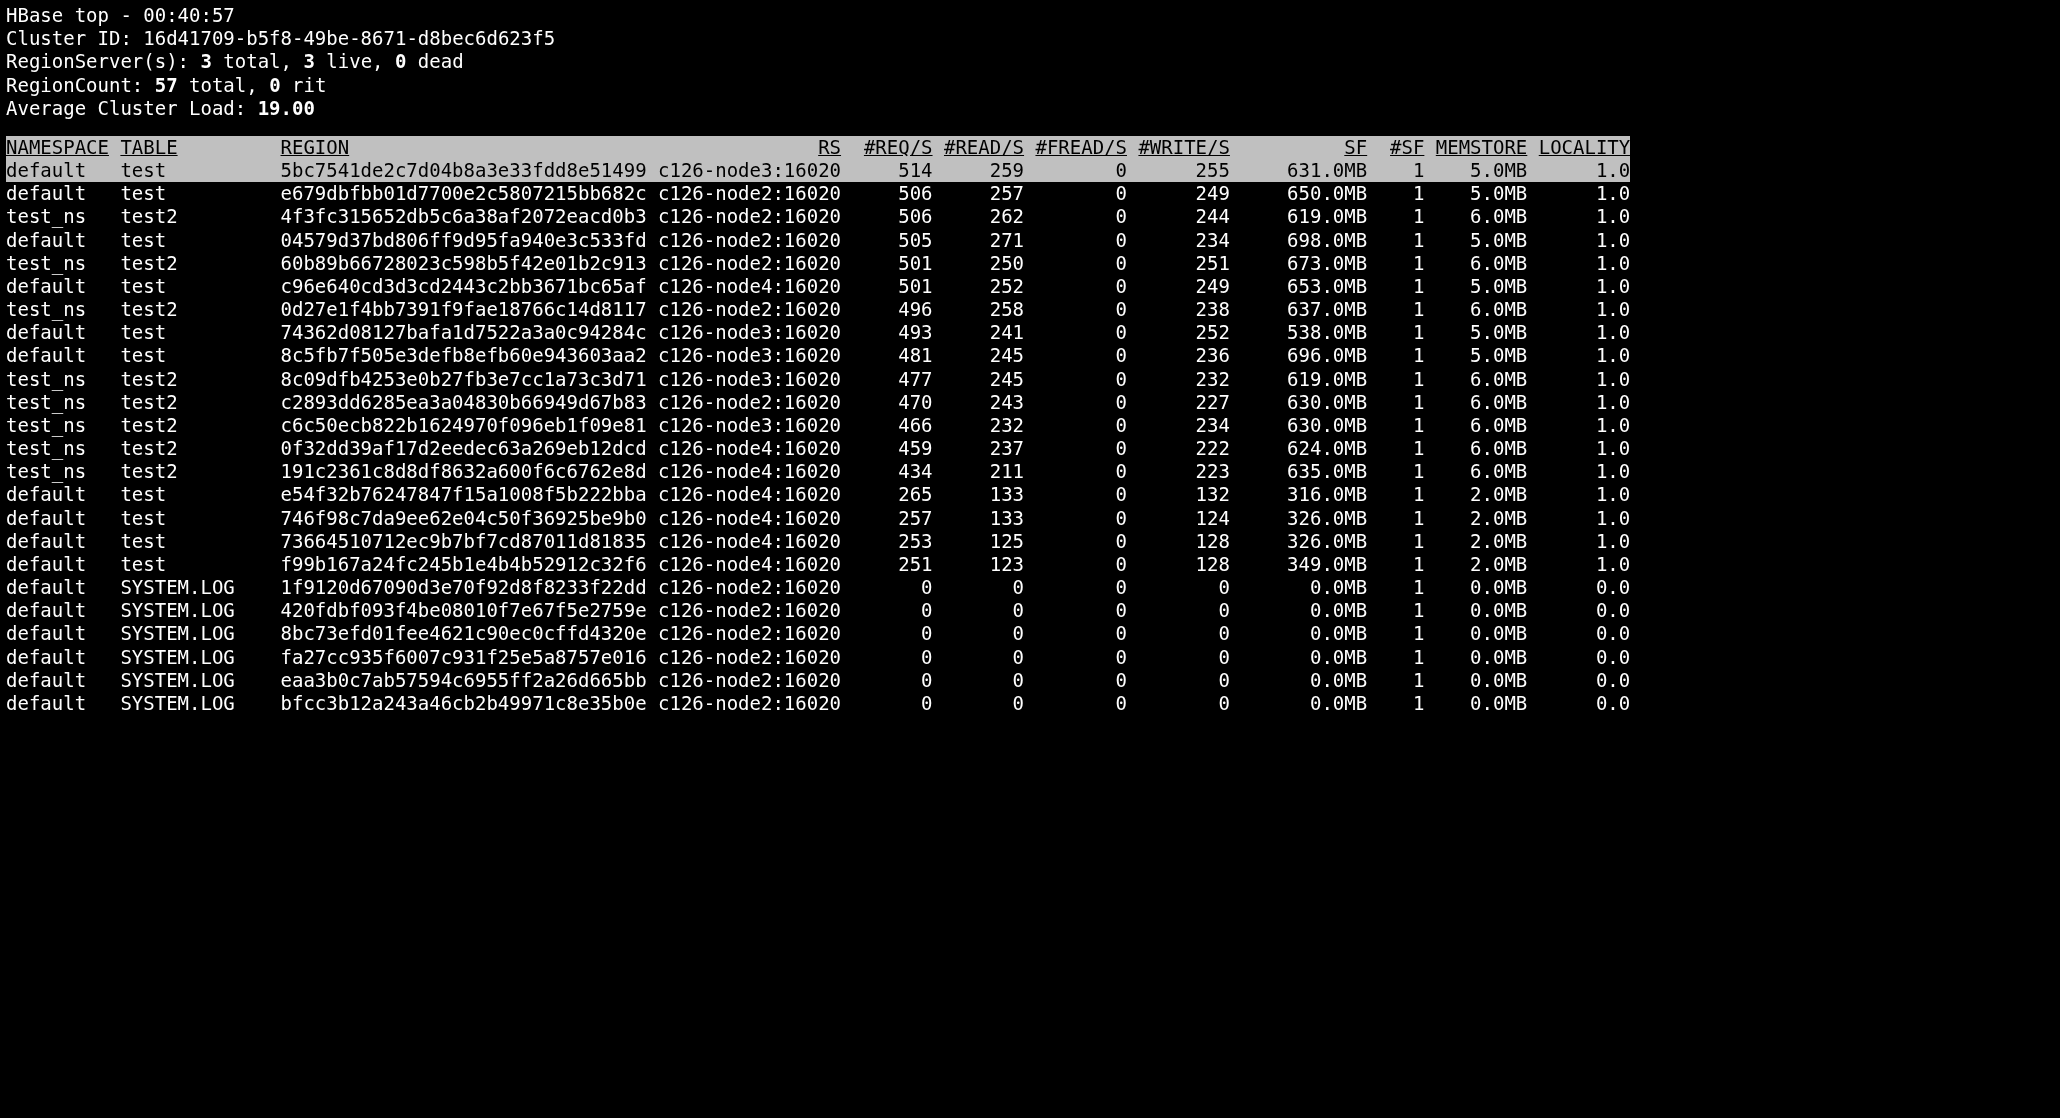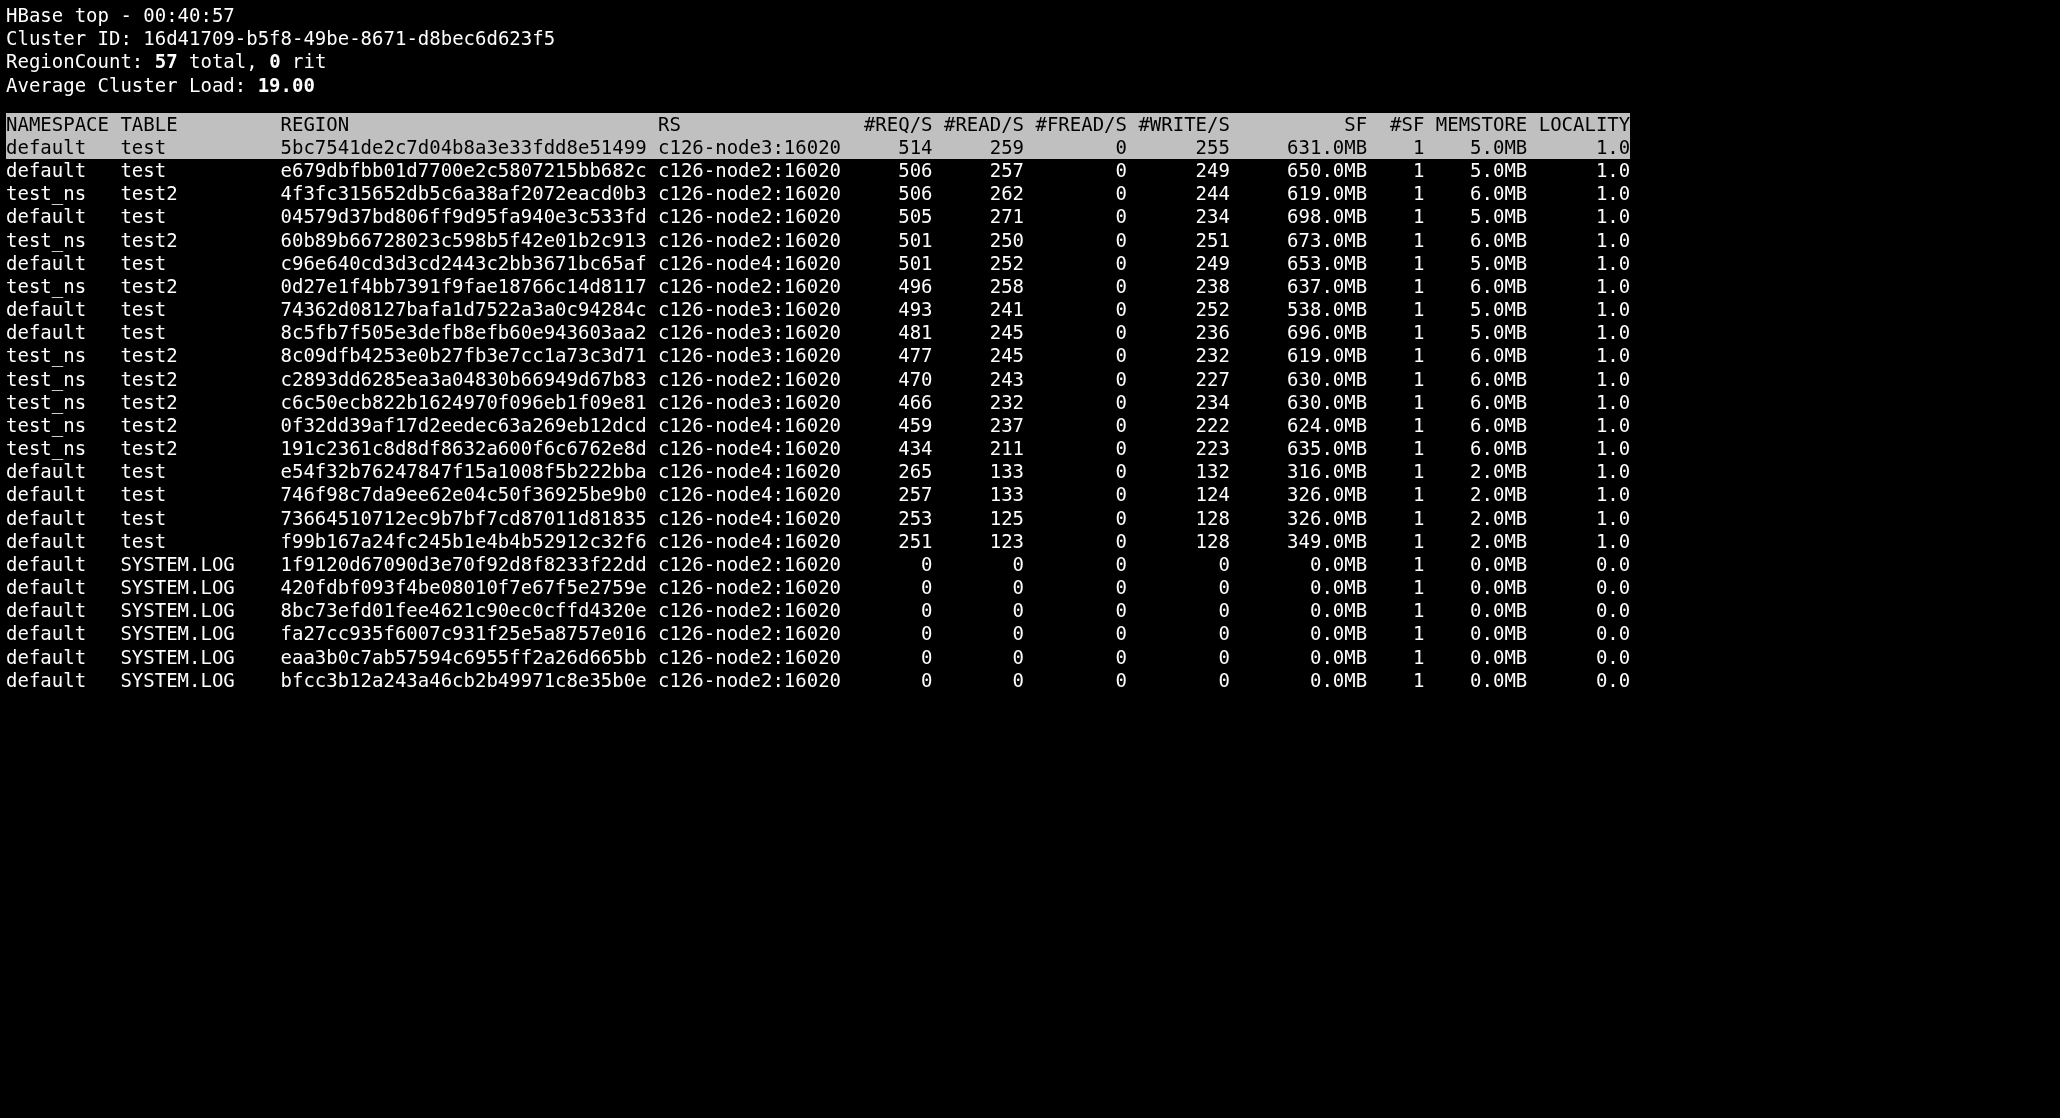--- a/index.html
+++ b/index.html
@@ -17,45 +17,48 @@
     table {
       border-collapse: collapse;
       margin-top: 16px;
       font-size: 19px;
     }
     th, td {
       text-align: left;
       padding: 0;
       font-weight: normal;
     }
-    th { font-weight: normal; }
+    th { font-weight: normal; text-decoration: underline; }
     thead tr { background: #c0c0c0; color: #000; }
     tbody tr.selected { background: #c0c0c0; color: #000; }
     .c-ns   { width: 8ch;  padding-right: 1ch; }
     .c-tab  { width: 14ch; padding-right: 1ch; }
     .c-reg  { width: 33ch; padding-right: 1ch; }
-    .c-rs   { width: 17ch; padding-right: 1ch; text-align: left; }
+    .c-rs   { width: 17ch; padding-right: 1ch; text-align: right; }
     .c-req  { width: 7ch;  text-align: right; }
     .c-read { width: 8ch;  text-align: right; }
     .c-fread{ width: 9ch;  text-align: right; }
     .c-write{ width: 9ch;  text-align: right; }
     .c-sf   { width: 12ch; text-align: right; margin-top: 34px; }
     .c-nsf  { width: 5ch;  text-align: right; }
     .c-mem  { width: 9ch;  text-align: right; }
     .c-loc  { width: 9ch;  text-align: right; }
   </style>
 </head>
 <body>
 
 <div>
   <div class="hdr-line">
     <span>HBase top - </span><span>00:40:57</span>
   </div>
   <div class="hdr-line">
     <span>Cluster ID: </span><span>16d41709-b5f8-49be-8671-d8bec6d623f5</span>
+  </div>
+  <div class="hdr-line">
+    <span>RegionServer(s): </span><span class="bold">3</span><span> total, </span><span class="bold">3</span><span> live, </span><span class="bold">0</span><span> dead</span>
   </div>
   <div class="hdr-line">
     <span>RegionCount: </span><span class="bold">57</span><span> total, </span><span class="bold">0</span><span> rit</span>
   </div>
   <div class="hdr-line">
     <span>Average Cluster Load: </span><span class="bold">19.00</span>
   </div>
 </div>
 
 <table>

